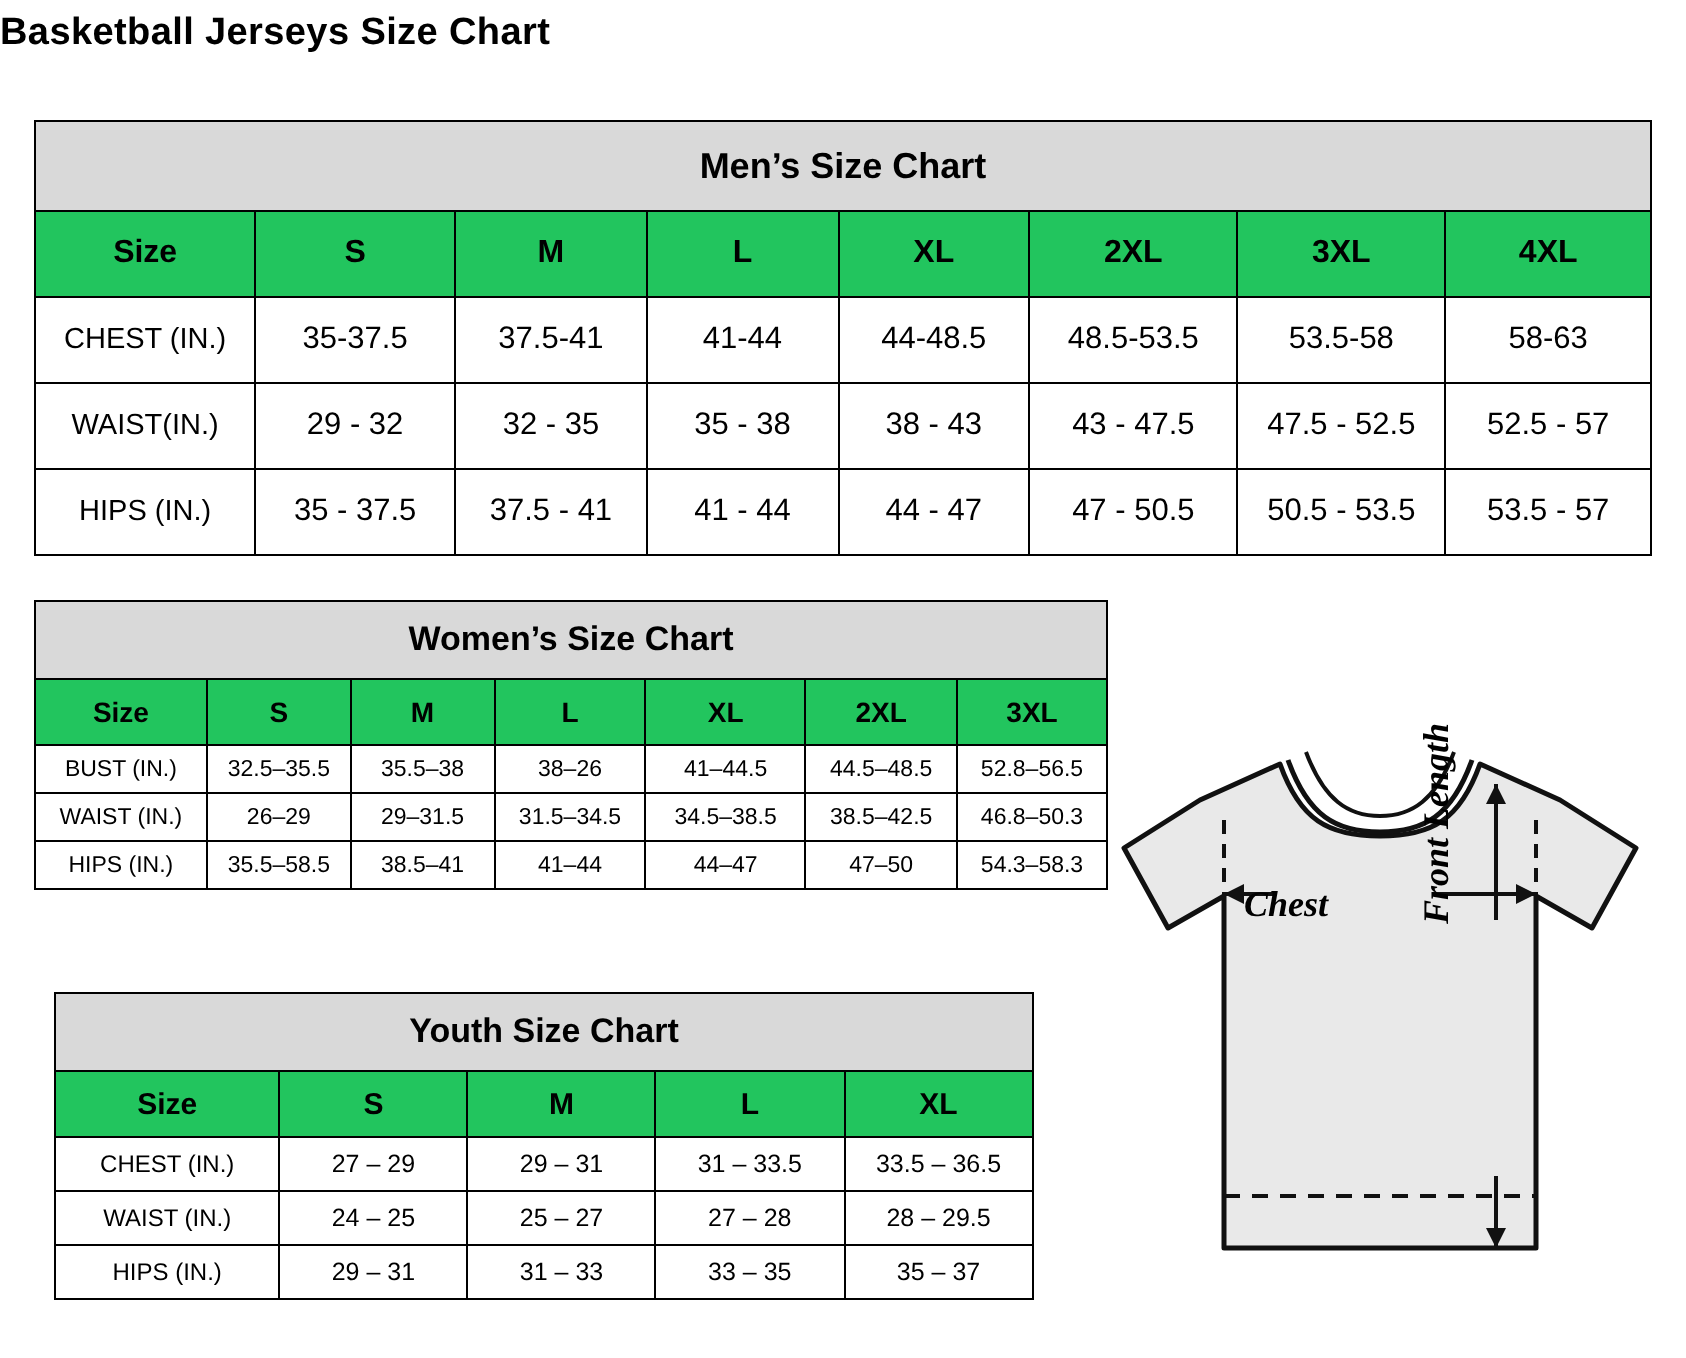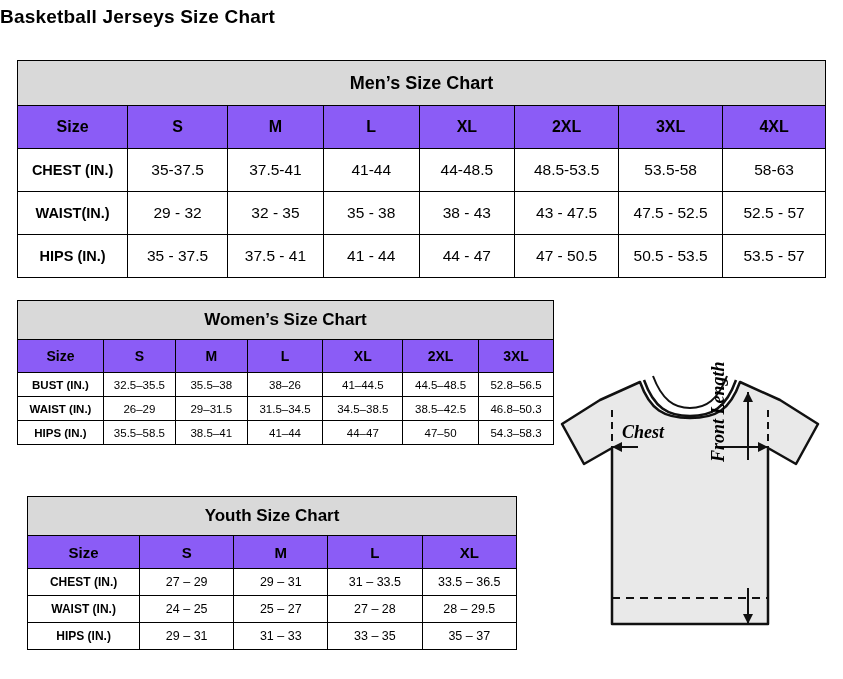--- a/index.html
+++ b/index.html
@@ -36,25 +36,25 @@
     text-align: center;
     vertical-align: middle;
     padding: 0;
     white-space: nowrap;
   }
   .banner {
     background: #d9d9d9;
     font-weight: bold;
   }
   .hdr {
-    background: #8b5cf6;
+    background: #22c55e;
     font-weight: bold;
   }
   .rowlabel {
-    font-weight: bold;
+    font-weight: normal;
   }
 
   
   #mens-chart {
     top: 60px;
     left: 17px;
     width: 809px;
   }
   #mens-chart .banner { height: 44px; font-size: 18px; }
   #mens-chart th, #mens-chart td { height: 42px; font-size: 15.5px; }
@@ -96,21 +96,21 @@
   .diag-label {
     position: absolute;
     font-family: "Liberation Serif", serif;
     font-weight: bold;
     font-style: italic;
     font-size: 18px;
     color: #000;
   }
   #chest-label {
     left: 82px;
-    top: 70px;
+    top: 90px;
   }
   #front-length-label {
     left: 168px;
     top: 110px;
     transform: rotate(-90deg);
     transform-origin: left top;
     white-space: nowrap;
   }
 </style>
 </head>

